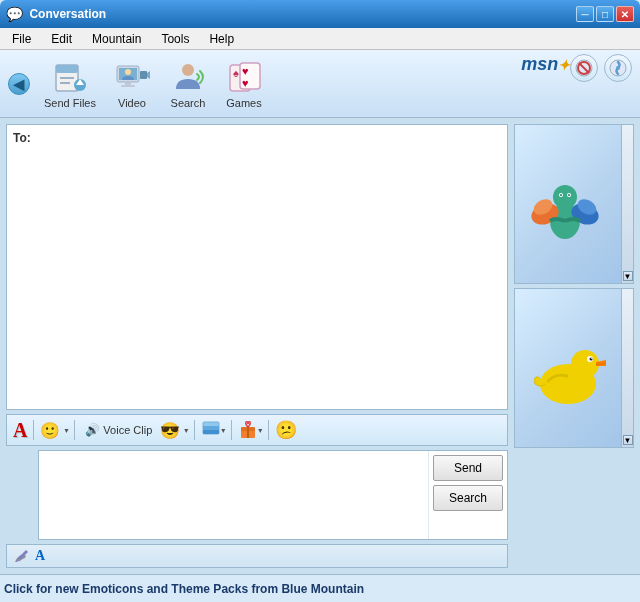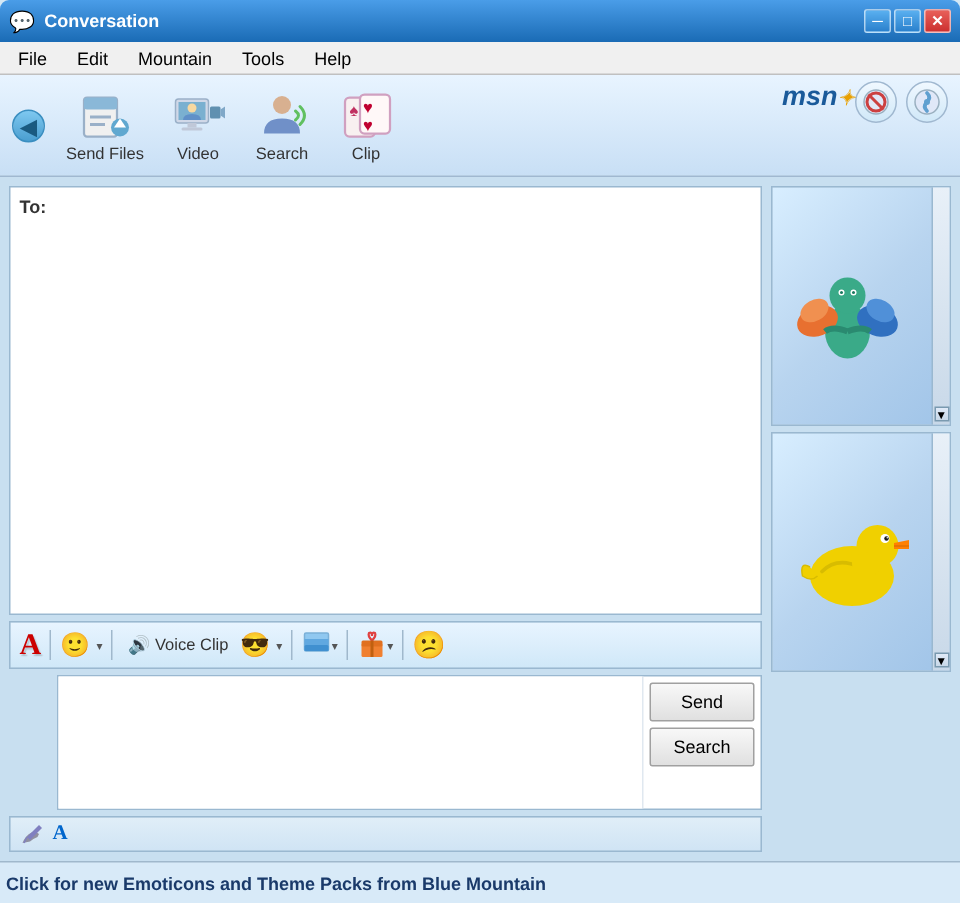--- a/index.html
+++ b/index.html
@@ -397,21 +397,21 @@
 
           <rect x="4" y="6" width="20" height="26" rx="3" fill="#f8f0f0" stroke="#d0a0c0" stroke-width="1.5"></rect>
           <text x="7" y="18" font-size="11" fill="#c03060" font-family="serif">♠</text>
           <text x="14" y="26" font-size="11" fill="#c03060" font-family="serif" transform="rotate(180 18 22)">♠</text>
 
           <rect x="14" y="4" width="20" height="26" rx="3" fill="#fff8f8" stroke="#d0a0c0" stroke-width="1.5"></rect>
           <text x="16" y="16" font-size="11" fill="#c00030" font-family="serif">♥</text>
           <text x="16" y="28" font-size="11" fill="#c00030" font-family="serif">♥</text>
         </svg>
       </div>
-      <span class="toolbar-label">Clip</span>
+      <span class="toolbar-label">Games</span>
     </div>
   </div>
 
   <div style="position:absolute; right:8px; top:0; bottom:0; display:flex; flex-direction:row; justify-content:space-between; padding:4px 0;">
     <div style="font-size:18px; font-style:italic; font-weight:bold; color:#1a5a9a; text-align:right;">
       msn<span style="color:#e8a000; font-size:14px;">✦</span>
     </div>
     <div style="display:flex; gap:6px; padding-bottom:4px;">
       <div class="round-btn">
         <svg width="18" height="18" viewBox="0 0 18 18">

